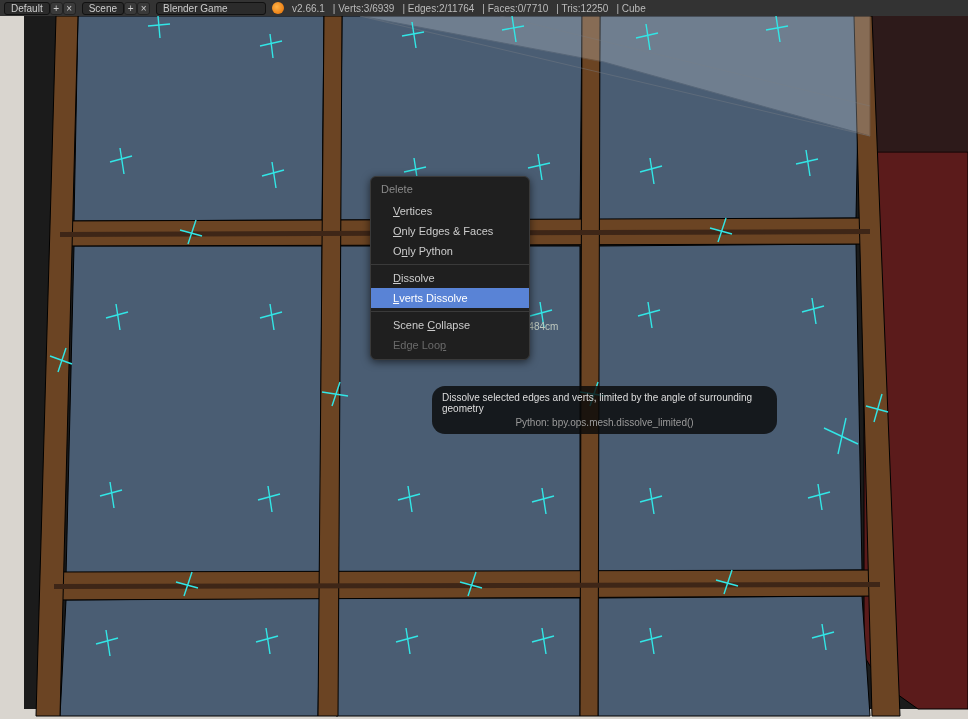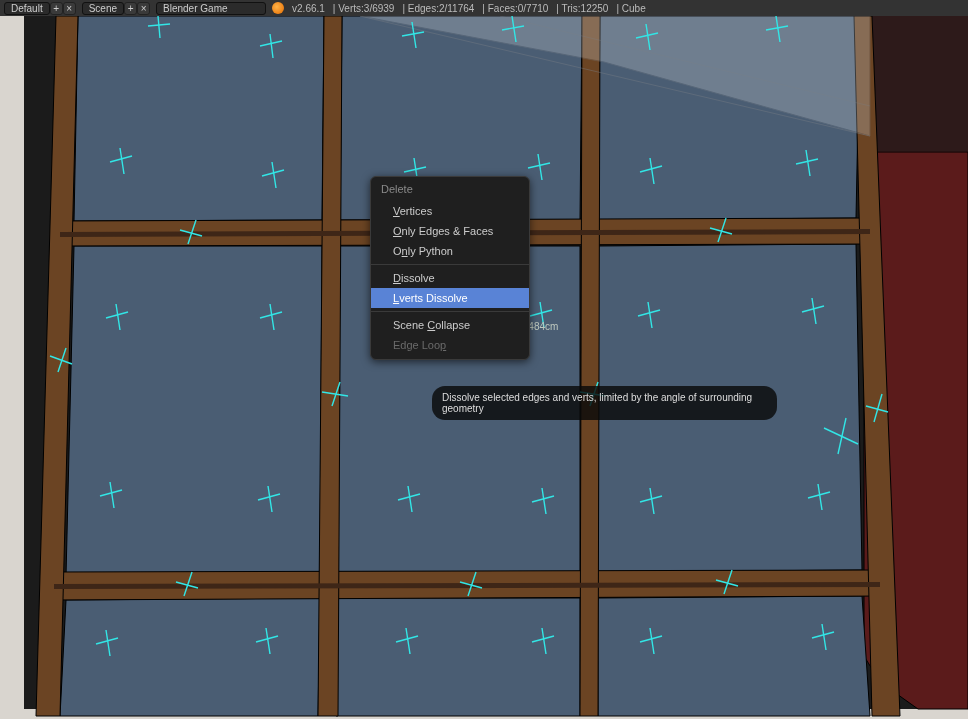--- a/index.html
+++ b/index.html
@@ -300,14 +300,15 @@
     <div class="menu-item">
       <span>Scene </span><span class="underline">C</span><span>ollapse</span>
     </div>
     <div class="menu-item" style="color:#6a6a6a">
       <span>Edge Loo</span><span class="underline">p</span><span></span>
     </div>
   </div>
 
   <div class="tooltip">
     <div>Dissolve selected edges and verts, limited by the angle of surrounding geometry</div>
+    <div class="py">Python: bpy.ops.mesh.dissolve_limited()</div>
   </div>
 </div>
 
 </body></html>

